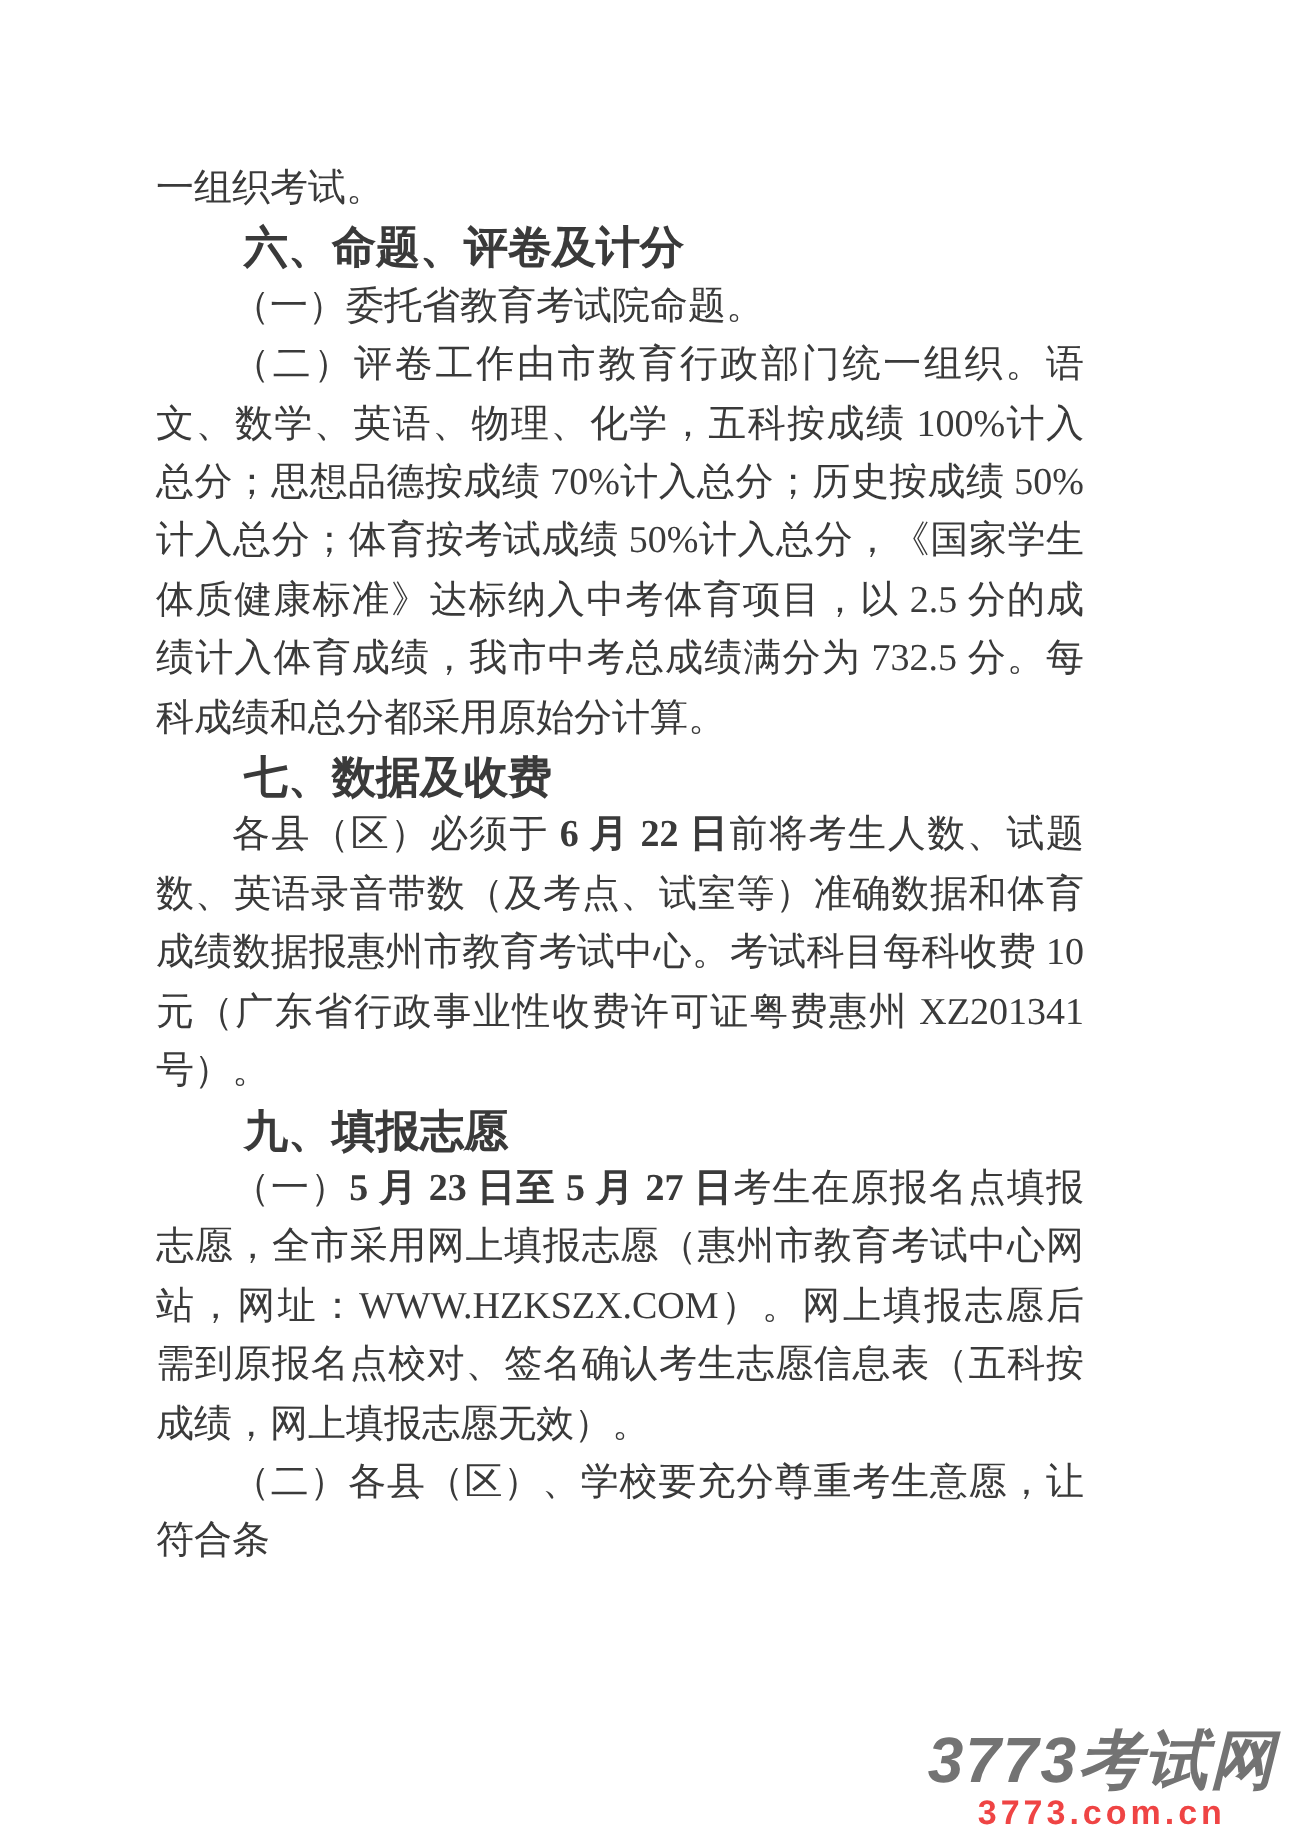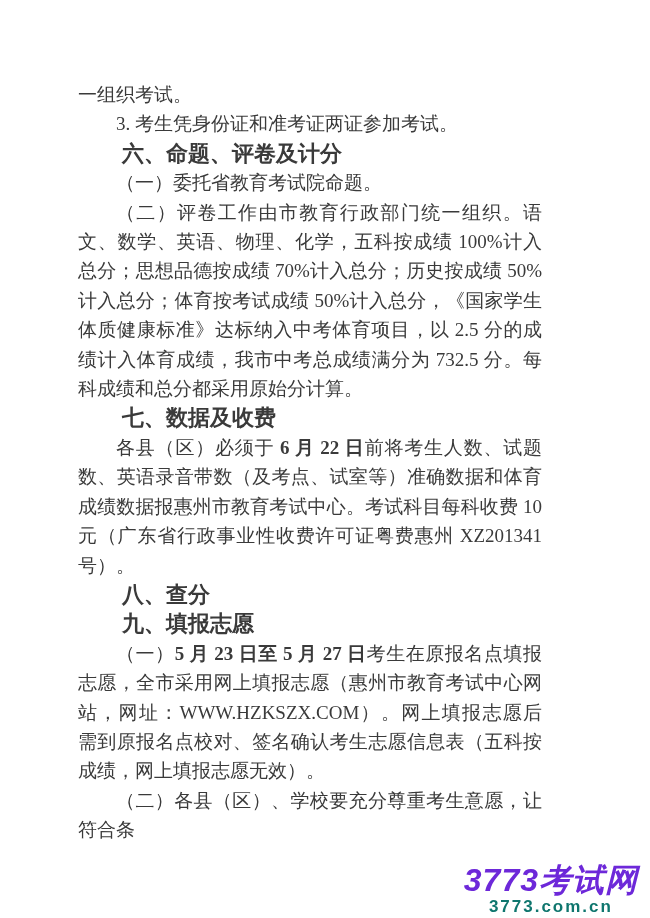--- a/index.html
+++ b/index.html
@@ -68,39 +68,37 @@
     margin-top: 0px;
   }
 </style>
 </head>
 <body>
 
 <div class="page">
 
   <p class="para cont"><span>一组织考试。</span></p>
 
-  <p class="para"><span>3. 考生凭身份证和准考证两证参加考试。</span></p>
 
   <h2 class="heading"><span>六、命题、评卷及计分</span></h2>
 
   <p class="para"><span>（一）委托省教育考试院命题。</span></p>
 
   <p class="para"><span>（二）评卷工作由市教育行政部门统一组织。语文、数学、英语、物理、化学，五科按成绩 100%计入总分；思想品德按成绩 70%计入总分；历史按成绩 50%计入总分；体育按考试成绩 50%计入总分，《国家学生体质健康标准》达标纳入中考体育项目，以 2.5 分的成绩计入体育成绩，我市中考总成绩满分为 732.5 分。每科成绩和总分都采用原始分计算。</span></p>
 
   <h2 class="heading"><span>七、数据及收费</span></h2>
 
   <p class="para"><span>各县（区）必须于 </span><span class="bold">6 月 22 日</span><span>前将考生人数、试题数、英语录音带数（及考点、试室等）准确数据和体育成绩数据报惠州市教育考试中心。考试科目每科收费 10 元（广东省行政事业性收费许可证粤费惠州 XZ201341 号）。</span></p>
 
-  <h2 class="heading"><span>八、查分</span></h2>
 
 
   <h2 class="heading"><span>九、填报志愿</span></h2>
 
   <p class="para"><span>（一）</span><span class="bold">5 月 23 日至 5 月 27 日</span><span>考生在原报名点填报志愿，全市采用网上填报志愿（惠州市教育考试中心网站，网址：WWW.HZKSZX.COM）。网上填报志愿后需到原报名点校对、签名确认考生志愿信息表（五科按成绩，网上填报志愿无效）。</span></p>
 
   <p class="para"><span>（二）各县（区）、学校要充分尊重考生意愿，让符合条</span></p>
 
 </div>
 
 <div class="watermark">
-  <div class="wm-logo" style="color: #6d28d9; text-align: right;">3773考试网</div>
-  <div class="wm-url" style="color: #0f766e;">3773.com.cn</div>
+  <div class="wm-logo" style="color: #737373; text-align: right;">3773考试网</div>
+  <div class="wm-url" style="color: #ef4444;">3773.com.cn</div>
 </div>
 
 </body></html>

